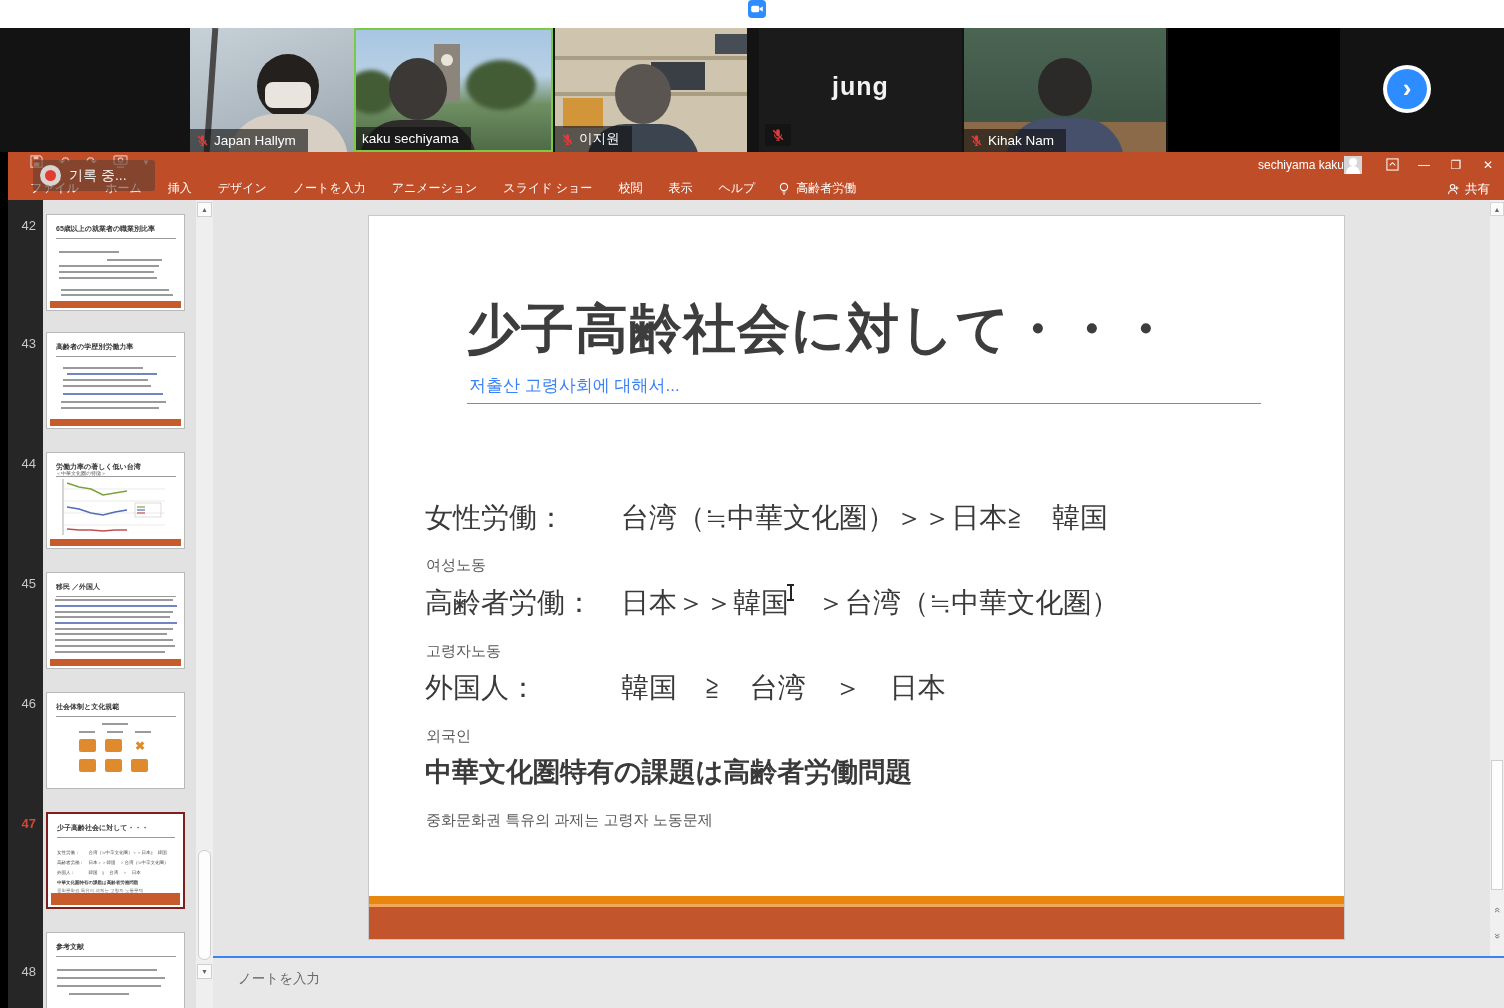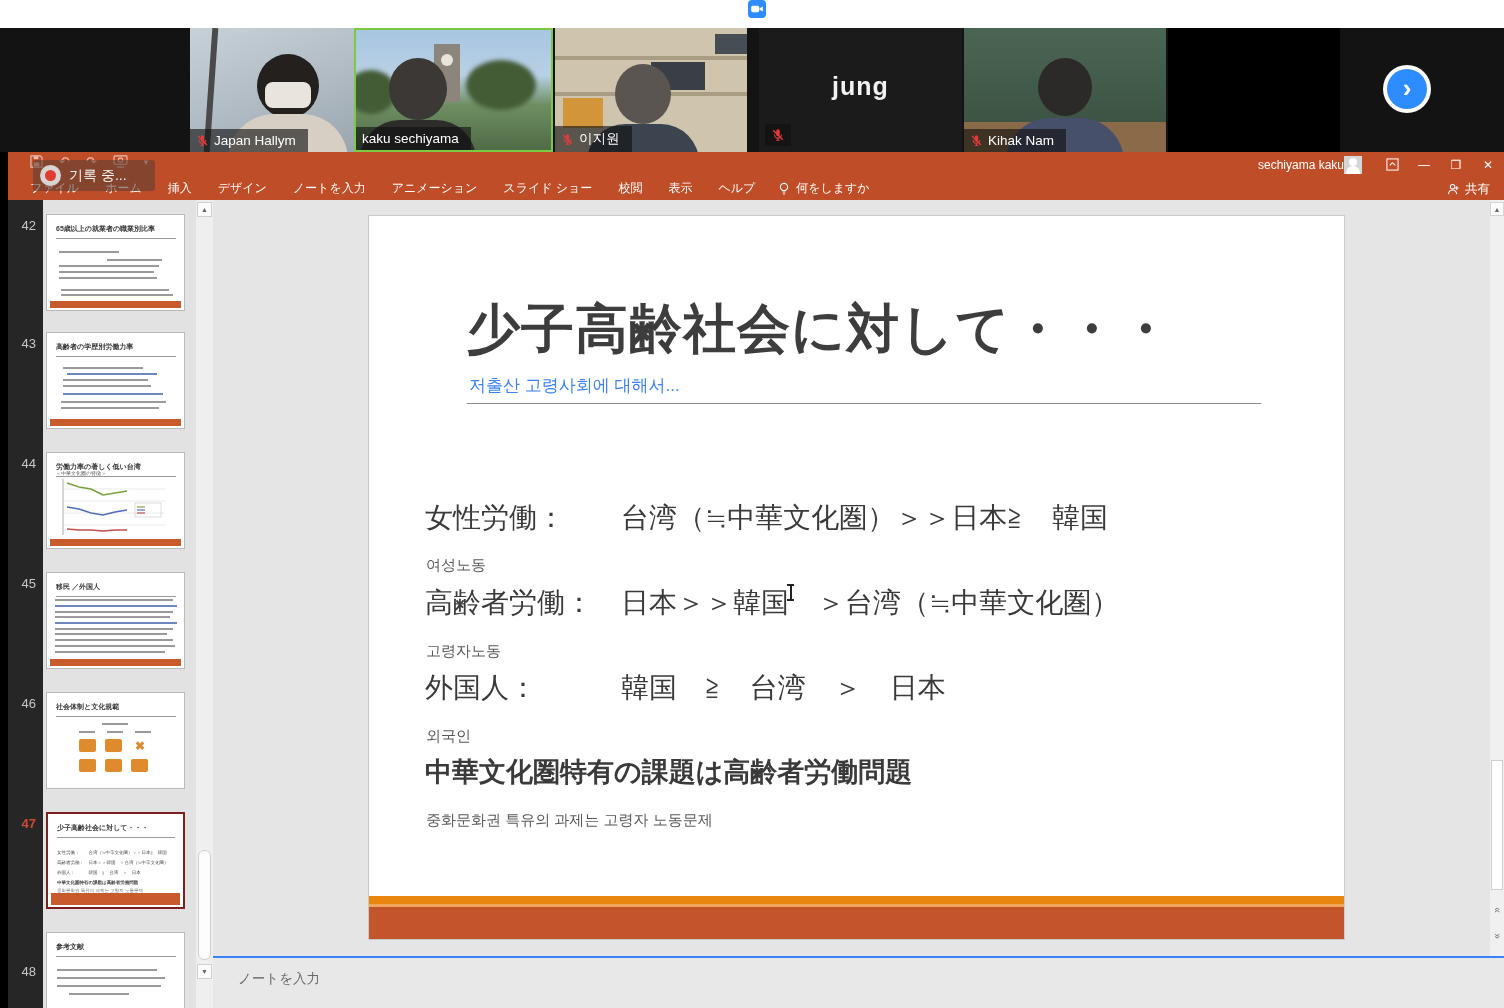--- a/index.html
+++ b/index.html
@@ -292,21 +292,21 @@
     <span class="tab">校閲</span>
     <span class="tab">表示</span>
     <span class="tab">ヘルプ</span>
     <span class="askbox">
       <span>
         <svg width="12" height="14" viewBox="0 0 12 14">
             <circle cx="6" cy="5" r="3.6" fill="none" stroke="#fff" stroke-width="1.1"></circle>
             <path d="M4.5 10h3M5 12h2" stroke="#fff" stroke-width="1.1"></path>
           </svg>
       </span>
-      <span>何をしますか</span>
+      <span>高齢者労働</span>
     </span>
   </div>
   <div class="share-box">
     <span>
       <svg width="13" height="13" viewBox="0 0 14 14">
           <circle cx="6" cy="4" r="2.4" fill="none" stroke="#fff" stroke-width="1.1"></circle>
           <path d="M1.5 12c.5-3 2.5-4.4 4.5-4.4S10 9 10.5 12" fill="none" stroke="#fff" stroke-width="1.1"></path>
           <path d="M10.5 3.5v4M8.5 5.5h4" stroke="#fff" stroke-width="1.1"></path>
         </svg>
     </span>

